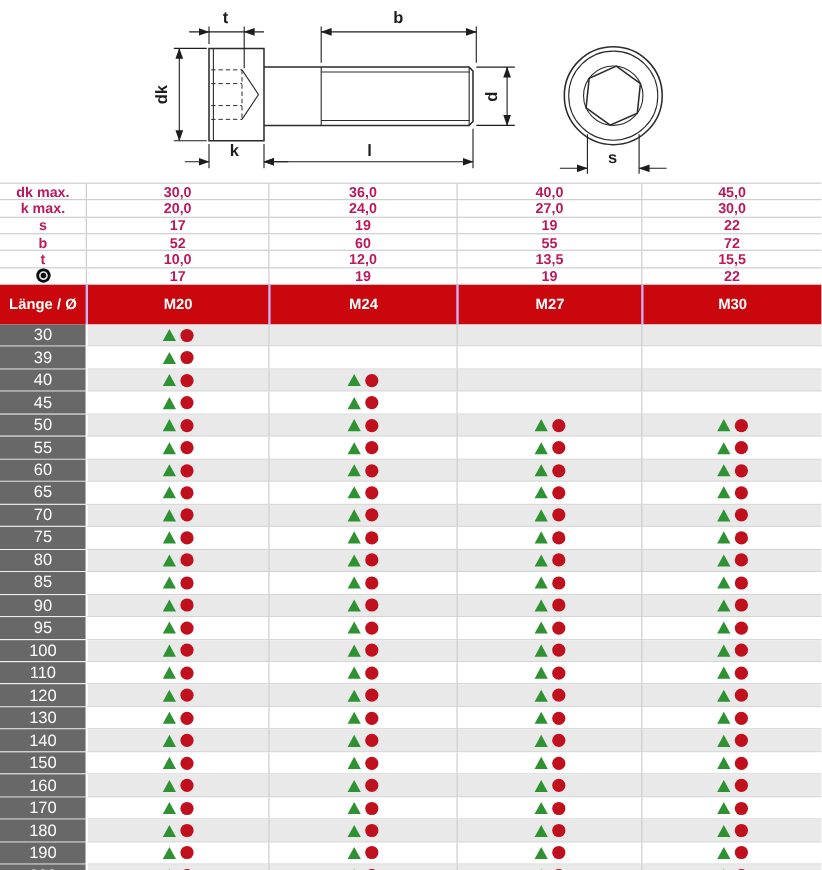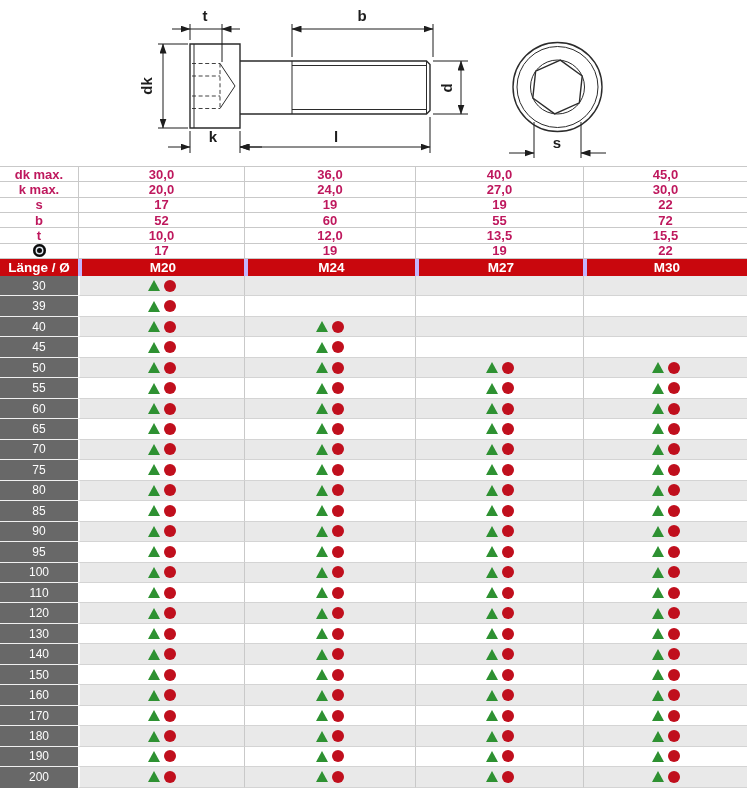--- a/index.html
+++ b/index.html
@@ -32,28 +32,28 @@
   .c1{width:166px;}
   .c2{width:171px;}
   .c3{width:168px;}
   .c4{width:164px;}
   .spec .c1,.spec .c2,.spec .c3,.spec .c4{border-left:1px solid var(--grid);}
   .socket-icon{
     width:13px;height:13px;border-radius:50%;background:#0b0b0b;display:inline-block;
     box-shadow:inset 0 0 0 2.5px #0b0b0b, inset 0 0 0 4px #dde4ec;
   }
   
-  .mx-header{display:flex;height:17px;background:#fff;}
+  .mx-header{display:flex;height:36px;background:#fff;}
   .hx{box-sizing:border-box;display:flex;align-items:center;justify-content:center;
       background:var(--header-red);color:#fff;font-weight:bold;font-size:13.5px;}
-  .mx-header .c1,.mx-header .c2,.mx-header .c3,.mx-header .c4{border-left:4px solid #c4b5fd;}
+  .mx-header .c1,.mx-header .c2,.mx-header .c3,.mx-header .c4{border-left:2px solid #c4b5fd;}
   
   .matrix{display:flex;flex-direction:column;}
   .m-row{display:flex;height:20.48px;}
-  .m-lab{box-sizing:border-box;background:var(--row-dark);color:#fdfdfd;font-size:12px;
+  .m-lab{box-sizing:border-box;background:var(--row-dark);color:#fdfdfd;font-size:15px;
       display:flex;align-items:center;justify-content:center;
       border-bottom:1px solid rgba(255,255,255,.9);line-height:1;}
   .m-row:last-child .m-lab{border-bottom:none;}
   .m-cell{box-sizing:border-box;display:flex;align-items:center;justify-content:center;
       border-bottom:1px solid #d4d4d4;}
   .m-cell.first{border-left:2px solid #fff;}
   .m-cell.nx{border-left:1px solid var(--grid);}
   .m-row.odd .m-cell{background:var(--row-stripe);}
   .m-row.even .m-cell{background:#fff;}
   .mk{display:flex;align-items:center;gap:4px;}

